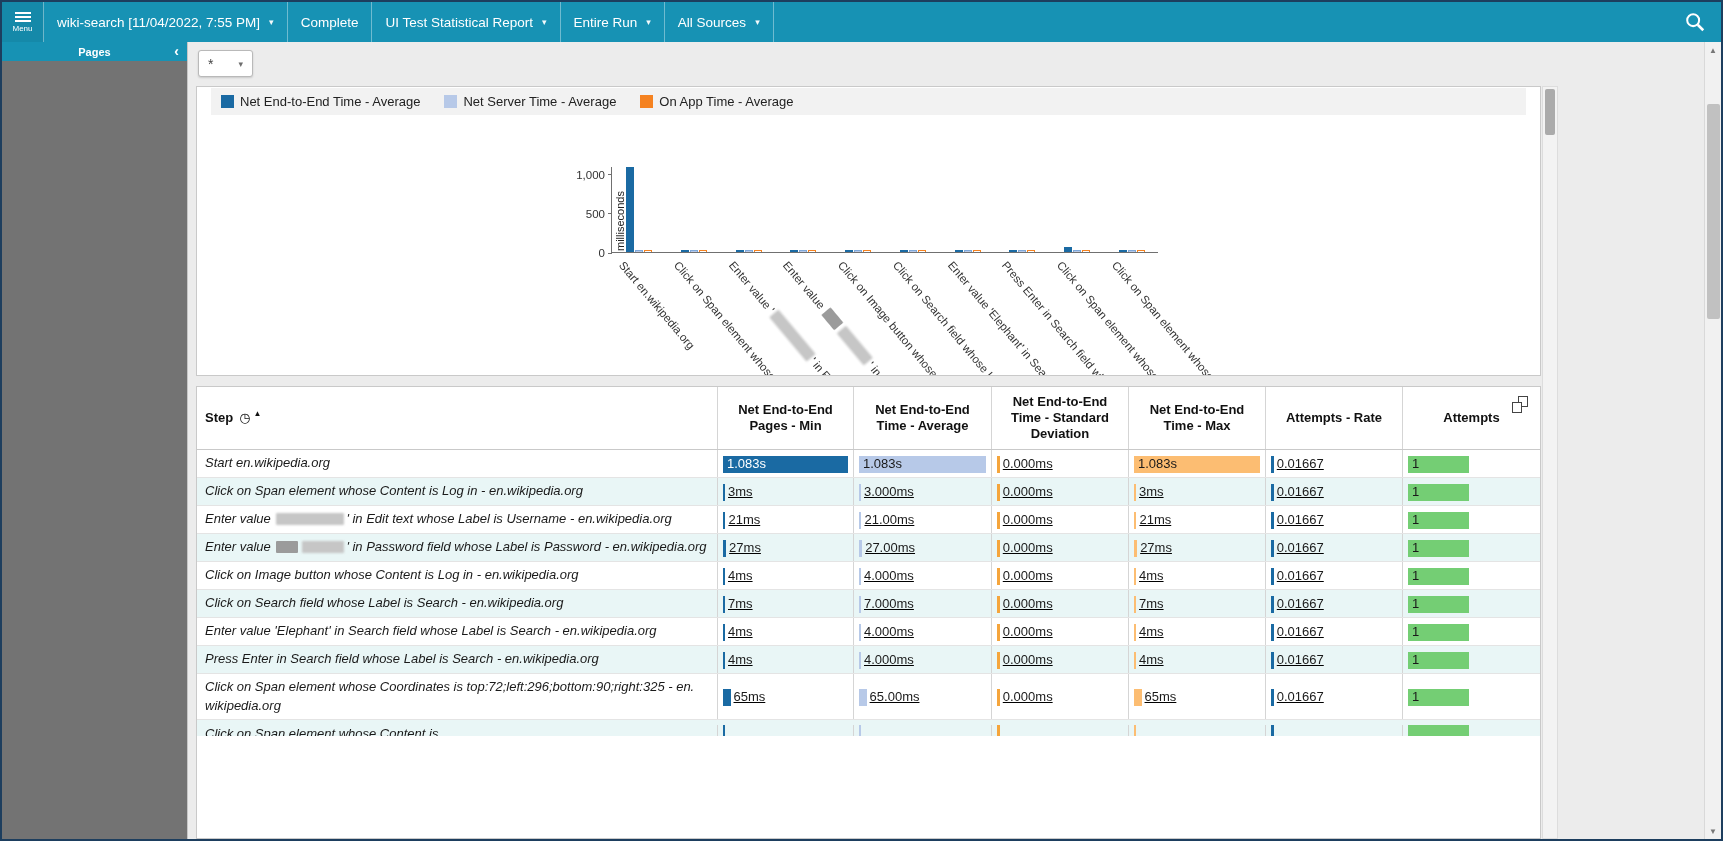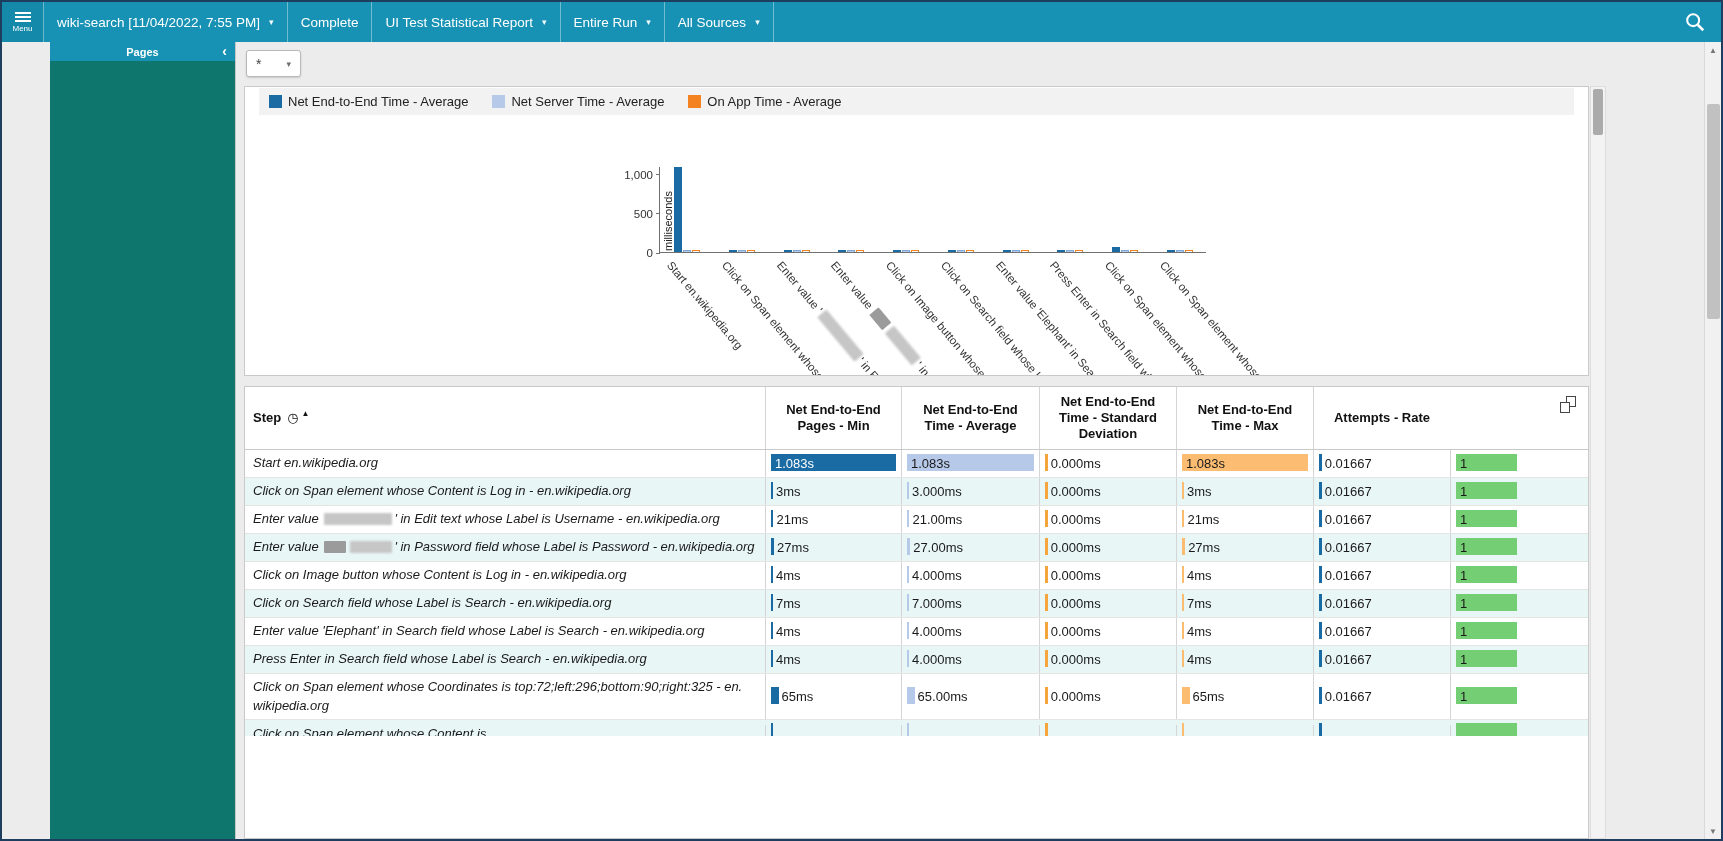--- a/index.html
+++ b/index.html
@@ -15,21 +15,21 @@
   .menu-label{font-size:8px;line-height:9px;}
   .tb-item{display:flex;align-items:center;padding:0 13px;font-size:13.5px;border-right:1px solid rgba(255,255,255,.38);
            white-space:nowrap;cursor:pointer;}
   .tb-item.static{cursor:default;}
   .caret{font-size:9px;margin-left:9px;opacity:.95;}
   .tb-spacer{flex:1;border:none;}
   .search-btn{display:flex;align-items:center;padding:0 15px;cursor:pointer;}
 
   
   .content-row{flex:1;display:flex;min-height:0;}
-  .sidebar{width:186px;background:#0f766e;border-right:1px solid #c6c6c6;display:flex;flex-direction:column;flex:none;margin-left:48px;}
+  .sidebar{width:186px;background:#737373;border-right:1px solid #c6c6c6;display:flex;flex-direction:column;flex:none;}
   .pages-header{height:19px;background:#1792b4;color:#fff;font-size:11px;font-weight:bold;display:flex;align-items:center;justify-content:center;position:relative;}
   .collapse{position:absolute;right:8px;top:0;font-size:14px;line-height:19px;cursor:pointer;}
   .side-item{height:34px;display:flex;align-items:center;padding:0 10px;font-size:13.5px;color:#222;border-bottom:1px solid #e6e6e6;cursor:pointer;background:#fff;}
   .side-item.active{background:#c9e8f6;}
   .help-badge{margin-left:38px;width:16px;height:16px;border:1px solid #28a3c9;border-radius:50%;color:#1c97bd;background:#eef8fd;
               font-size:10.5px;font-weight:bold;display:flex;align-items:center;justify-content:center;flex:none;cursor:pointer;}
 
   .main{flex:1;position:relative;background:#ececec;min-width:0;overflow:hidden;}
   .star-btn{position:absolute;left:10px;top:8px;width:55px;height:27px;background:#fff;border:1px solid #b9b9b9;border-radius:3px;
             display:flex;align-items:center;justify-content:space-between;padding:0 9px;font-size:14px;color:#444;
@@ -70,21 +70,21 @@
   .sort-arrow{font-size:8px;margin-left:3px;position:relative;top:-4px;}
   .tbody{flex:1;display:flex;flex-direction:column;overflow:hidden;background:#fff;}
   .trow{flex:none;height:28px;align-items:center;border-bottom:1px solid #e4e4e4;background:#fff;}
   .trow.alt{background:#e9f6f6;}
   .trow.tall{height:46px;}
   .trow.partial{height:28px;max-height:16px;overflow:hidden;border-bottom:none;align-items:flex-start;padding-top:5px;}
   .trow.partial .vcell,.trow.partial .step-cell{align-items:flex-start;}
   .step-cell{height:100%;display:flex;align-items:center;padding-left:8px;padding-right:10px;}
   .step-text{font-style:italic;font-size:13px;color:#1a1a1a;line-height:1.45;}
   .vcell{height:100%;display:flex;align-items:center;padding:0 5px;border-left:1px solid #d5d5d5;}
-  .vwrap{position:relative;width:100%;height:15px;display:flex;align-items:flex-end;}
+  .vwrap{position:relative;width:100%;height:15px;display:flex;align-items:flex-start;text-decoration:underline;}
   .vbar{height:17px;flex:none;min-width:2px;}
   .vbar.c-min{background:#1a6aa3;} .vbar.c-avg{background:#b7c9e8;} .vbar.c-std{background:#f5a53c;}
   .vbar.c-max{background:#fcbd72;} .vbar.c-rate{background:#1a6aa3;} .vbar.c-att{background:#74ce74;}
   .vtext{font-size:13px;color:#1a1a1a;margin-left:3px;white-space:nowrap;}
   .vtext.inside{position:absolute;left:4px;margin:0;}
   .vtext.inside.white{color:#fff;}
 
   
   .panel-scroll{position:absolute;left:1354px;top:44px;bottom:0;width:16px;background:#f3f3f3;border:1px solid #dddddd;}
   .panel-thumb{position:absolute;top:2px;left:2px;width:10px;height:46px;background:#ababab;border-radius:2px;cursor:grab;}
@@ -239,20 +239,23 @@
               </div>
               <div class="th">
                 <span>Net End-to-End Time - Standard Deviation</span>
               </div>
               <div class="th">
                 <span>Net End-to-End Time - Max</span>
               </div>
               <div class="th">
                 <span>Attempts - Rate</span>
               </div>
+              <div class="th">
+                <span>Attempts</span>
+              </div>
             </div>
           <div class="tbody" id="tbody">
               <div class="trow grid">
                 <div class="step-cell">
                   <span class="step-text">Start en.wikipedia.org</span>
                 </div>
                 <div class="vcell">
                   <div class="vwrap">
                     <div class="vbar c-min" style="width: 100%;"></div>
                     <span class="vtext inside white">1.083s</span>

